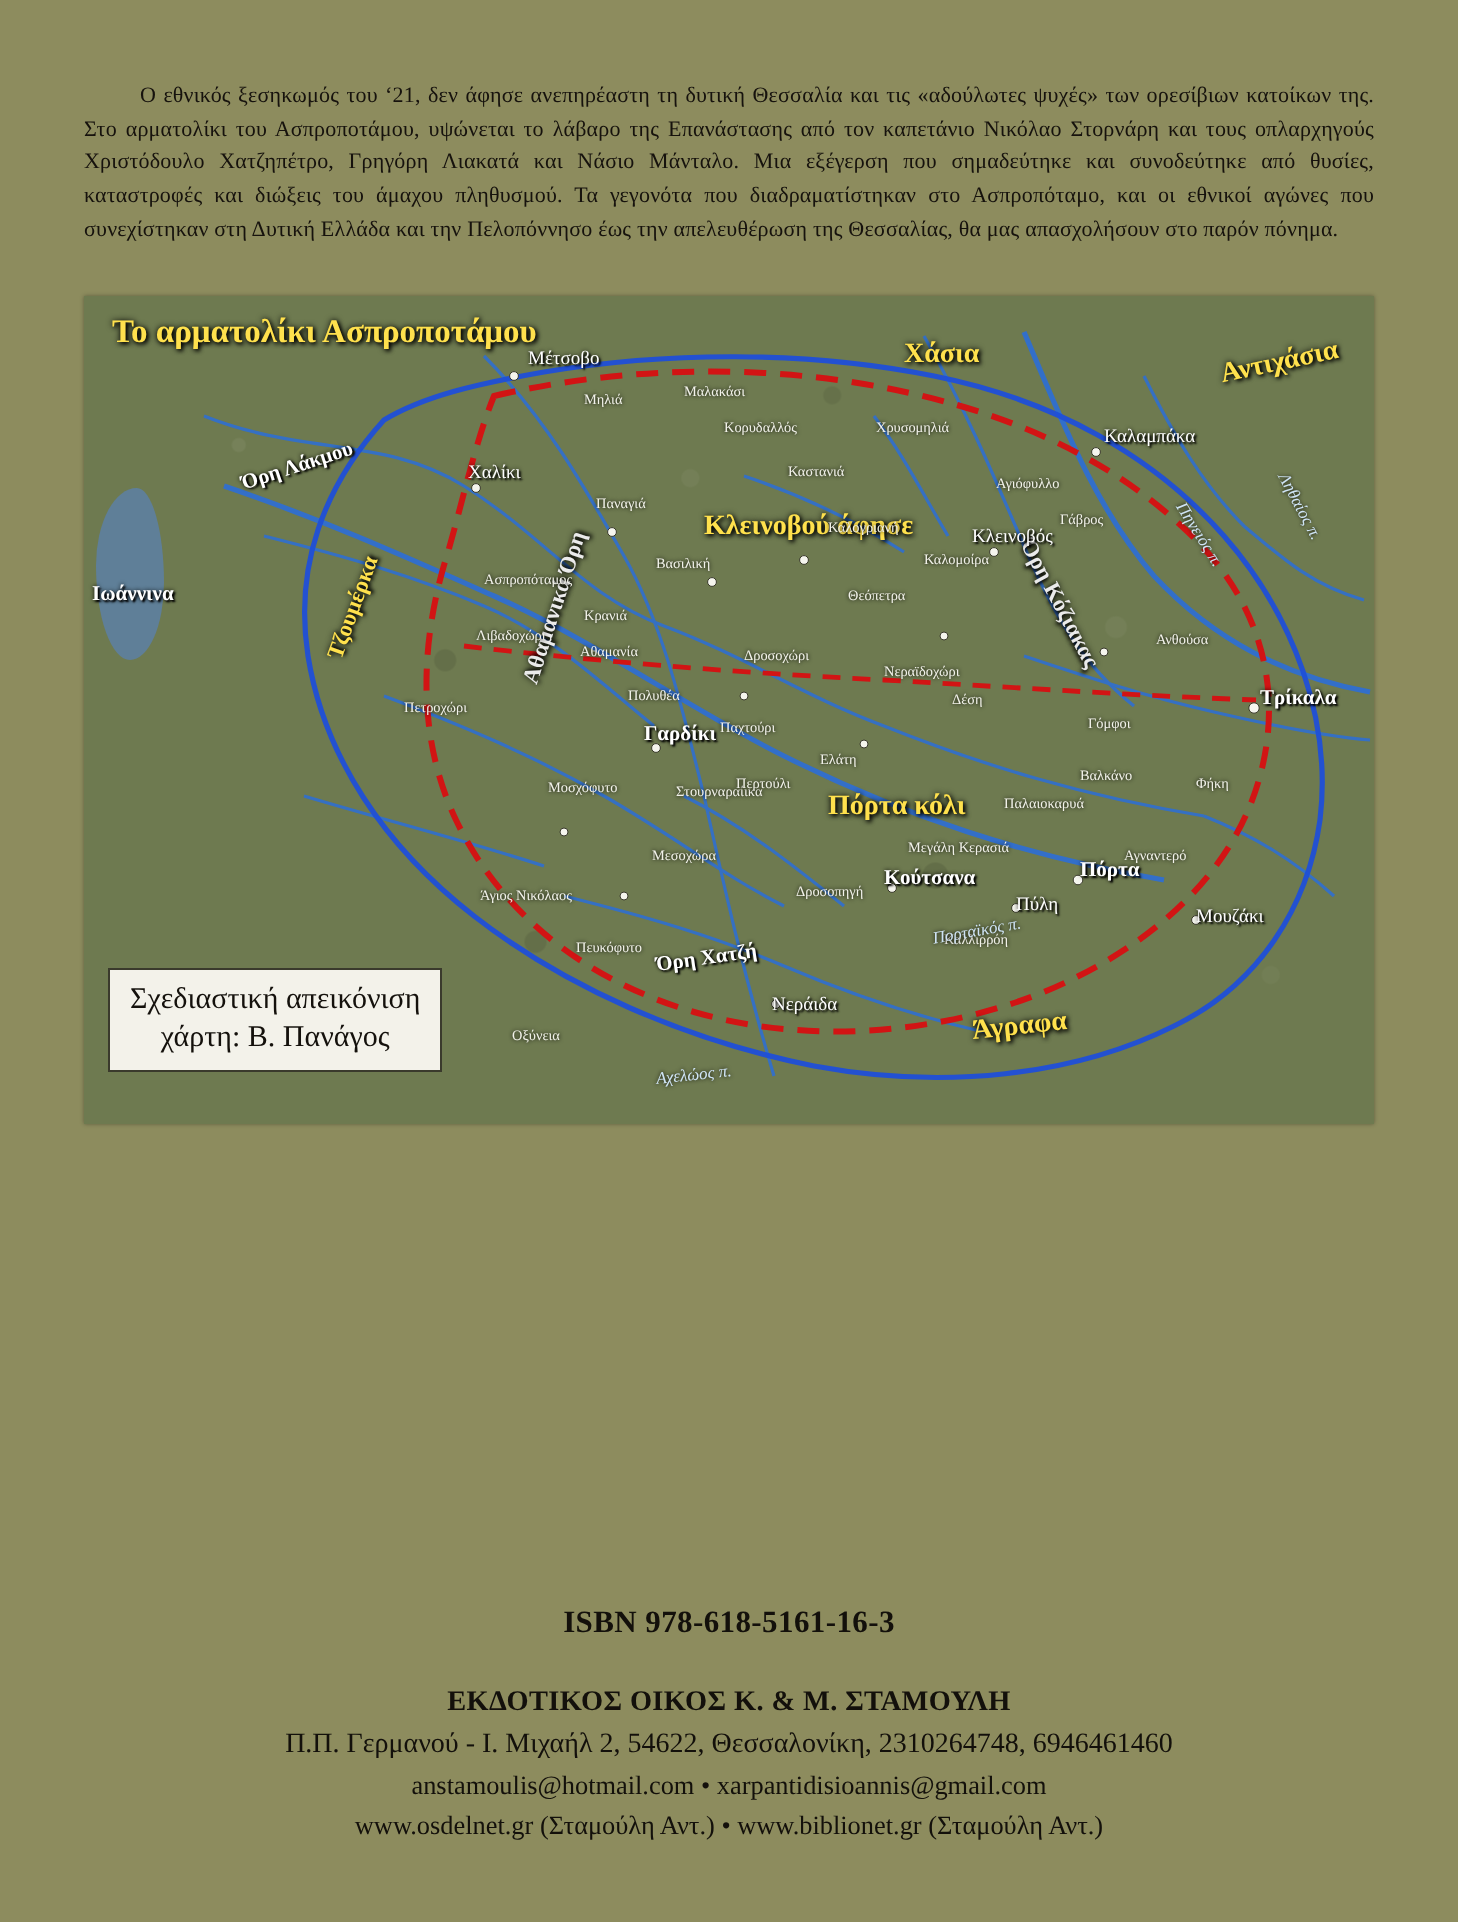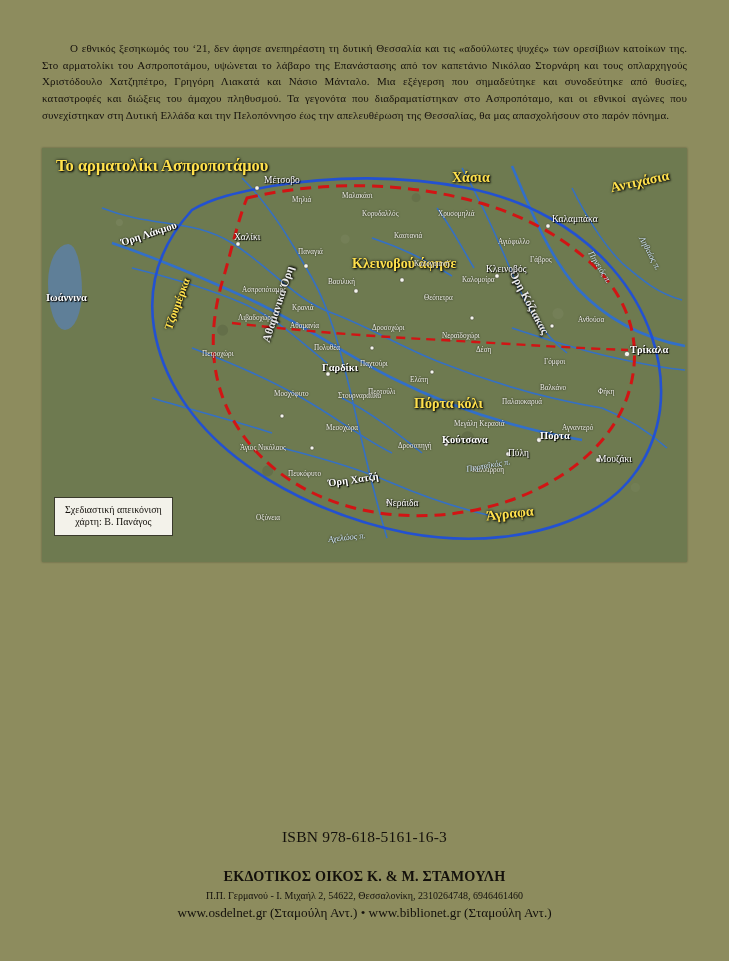--- a/index.html
+++ b/index.html
@@ -132,47 +132,47 @@
   }
   .credit-box {
     position: absolute;
     left: 12px;
     bottom: 26px;
     background: #f3f2ea;
     border: 1px solid #3a3a2c;
     padding: 6px 10px;
     text-align: center;
     line-height: 1.25;
-    font-size: 10px;
+    font-size: 15px;
     color: #14110c;
     font-family: "Liberation Serif", serif;
   }
   
   .footer {
     position: absolute;
     left: 0;
     right: 0;
     bottom: 36px;
     text-align: center;
     color: #13100b;
   }
   .isbn {
     font-size: 15.5px;
-    font-weight: normal;
+    font-weight: bold;
     letter-spacing: 0.2px;
     margin-bottom: 22px;
   }
   .pub-name {
     font-size: 14.2px;
     font-weight: bold;
     letter-spacing: 0.2px;
     margin-bottom: 5px;
   }
   .pub-line {
-    font-size: 10px;
+    font-size: 14px;
     margin-bottom: 4px;
   }
   .pub-line.small {
     font-size: 13.2px;
   }
 </style>
 </head>
 <body>
 
 <div class="page">
@@ -313,16 +313,17 @@
     <div class="credit-box">
       <div>Σχεδιαστική απεικόνιση</div>
       <div>χάρτη: Β. Πανάγος</div>
     </div>
   </div>
 
   <div class="footer">
     <div class="isbn">ISBN 978-618-5161-16-3</div>
     <div class="pub-name">ΕΚΔΟΤΙΚΟΣ ΟΙΚΟΣ Κ. &amp; Μ. ΣΤΑΜΟΥΛΗ</div>
     <div class="pub-line">Π.Π. Γερμανού - Ι. Μιχαήλ 2, 54622, Θεσσαλονίκη, 2310264748, 6946461460</div>
+    <div class="pub-line small">anstamoulis@hotmail.com • xarpantidisioannis@gmail.com</div>
     <div class="pub-line small">www.osdelnet.gr (Σταμούλη Αντ.) • www.biblionet.gr (Σταμούλη Αντ.)</div>
   </div>
 
 </div>
 
 </body></html>

